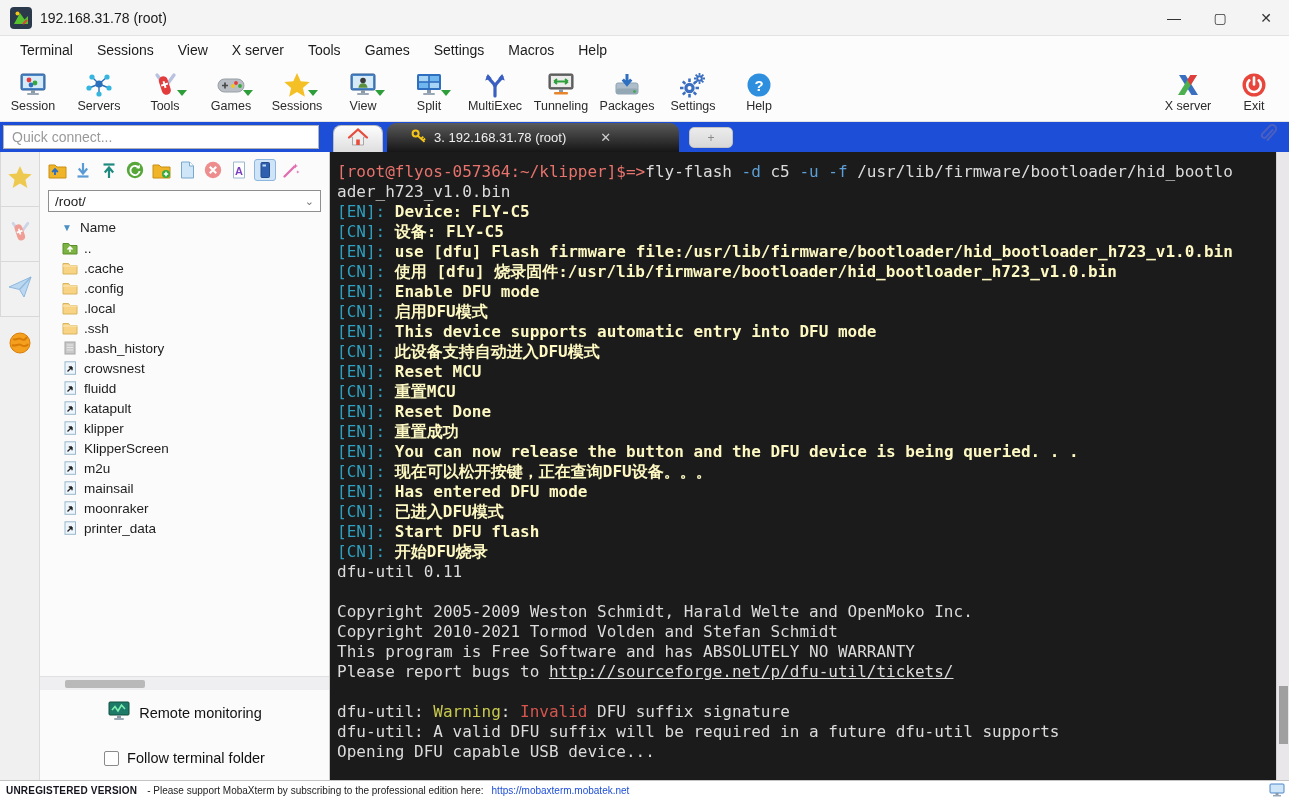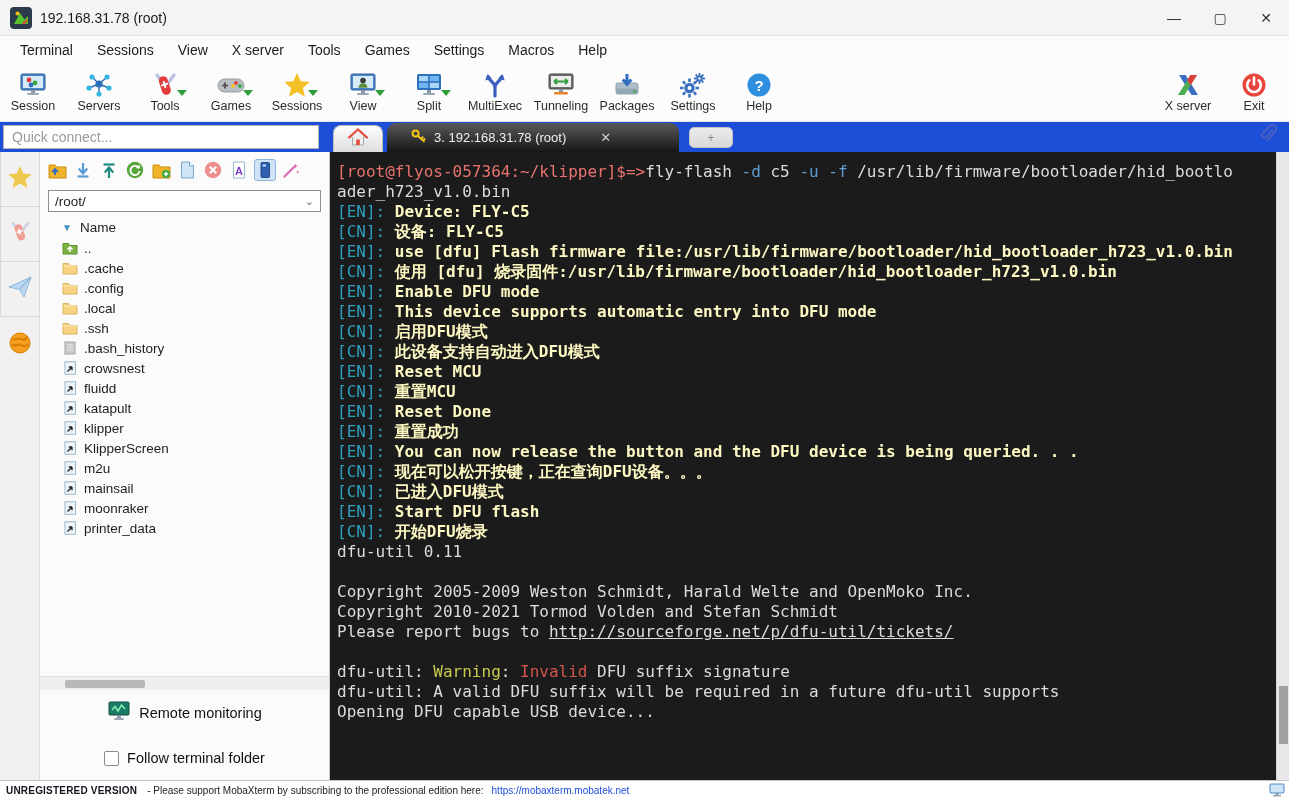--- a/index.html
+++ b/index.html
@@ -580,36 +580,38 @@
       <div class="vscroll">
           <div class="thumb"></div>
         </div>
     <div class="term-line"><span class="c-prompt">[root@flyos-057364:~/klipper]$=&gt;</span><span class="c-plain">fly-flash </span><span class="c-flag">-d</span><span class="c-plain"> c5 </span><span class="c-flag">-u</span><span class="c-plain"> </span><span class="c-flag">-f</span><span class="c-plain"> /usr/lib/firmware/bootloader/hid_bootlo</span></div>
         <div class="term-line"><span class="c-plain">ader_h723_v1.0.bin</span></div>
         <div class="term-line"><span class="c-tag">[EN]:</span><span class="c-msg"> Device: FLY-C5</span></div>
         <div class="term-line"><span class="c-tag">[CN]:</span><span class="c-msg"> 设备: FLY-C5</span></div>
         <div class="term-line"><span class="c-tag">[EN]:</span><span class="c-msg"> use [dfu] Flash firmware file:/usr/lib/firmware/bootloader/hid_bootloader_h723_v1.0.bin</span></div>
         <div class="term-line"><span class="c-tag">[CN]:</span><span class="c-msg"> 使用 [dfu] 烧录固件:/usr/lib/firmware/bootloader/hid_bootloader_h723_v1.0.bin</span></div>
         <div class="term-line"><span class="c-tag">[EN]:</span><span class="c-msg"> Enable DFU mode</span></div>
+        <div class="term-line"><span class="c-tag">[CN]:</span><span class="c-msg"> 启用DFU模式</span></div>
         <div class="term-line"><span class="c-tag">[EN]:</span><span class="c-msg"> This device supports automatic entry into DFU mode</span></div>
-        <div class="term-line"><span class="c-tag">[CN]:</span><span class="c-msg"> 启用DFU模式</span></div>
         <div class="term-line"><span class="c-tag">[CN]:</span><span class="c-msg"> 此设备支持自动进入DFU模式</span></div>
         <div class="term-line"><span class="c-tag">[EN]:</span><span class="c-msg"> Reset MCU</span></div>
         <div class="term-line"><span class="c-tag">[CN]:</span><span class="c-msg"> 重置MCU</span></div>
         <div class="term-line"><span class="c-tag">[EN]:</span><span class="c-msg"> Reset Done</span></div>
         <div class="term-line"><span class="c-tag">[EN]:</span><span class="c-msg"> 重置成功</span></div>
         <div class="term-line"><span class="c-tag">[EN]:</span><span class="c-msg"> You can now release the button and the DFU device is being queried. . .</span></div>
         <div class="term-line"><span class="c-tag">[CN]:</span><span class="c-msg"> 现在可以松开按键，正在查询DFU设备。。。</span></div>
+        <div class="term-line"><span class="c-tag">[EN]:</span><span class="c-msg"> Has entered DFU mode</span></div>
         <div class="term-line"><span class="c-tag">[CN]:</span><span class="c-msg"> 已进入DFU模式</span></div>
         <div class="term-line"><span class="c-tag">[EN]:</span><span class="c-msg"> Start DFU flash</span></div>
         <div class="term-line"><span class="c-tag">[CN]:</span><span class="c-msg"> 开始DFU烧录</span></div>
         <div class="term-line"><span class="c-plain">dfu-util 0.11</span></div>
         <div class="term-line">&nbsp;</div>
         <div class="term-line"><span class="c-plain">Copyright 2005-2009 Weston Schmidt, Harald Welte and OpenMoko Inc.</span></div>
         <div class="term-line"><span class="c-plain">Copyright 2010-2021 Tormod Volden and Stefan Schmidt</span></div>
+        <div class="term-line"><span class="c-plain">This program is Free Software and has ABSOLUTELY NO WARRANTY</span></div>
         <div class="term-line"><span class="c-plain">Please report bugs to </span><span class="c-link">http://sourceforge.net/p/dfu-util/tickets/</span></div>
         <div class="term-line">&nbsp;</div>
         <div class="term-line"><span class="c-plain">dfu-util: </span><span class="c-warn">Warning</span><span class="c-plain">: </span><span class="c-err">Invalid</span><span class="c-plain"> DFU suffix signature</span></div>
         <div class="term-line"><span class="c-plain">dfu-util: A valid DFU suffix will be required in a future dfu-util supports</span></div>
         <div class="term-line"><span class="c-plain">Opening DFU capable USB device...</span></div>
       </div>
 
   </div>
 
   <div class="statusbar">

